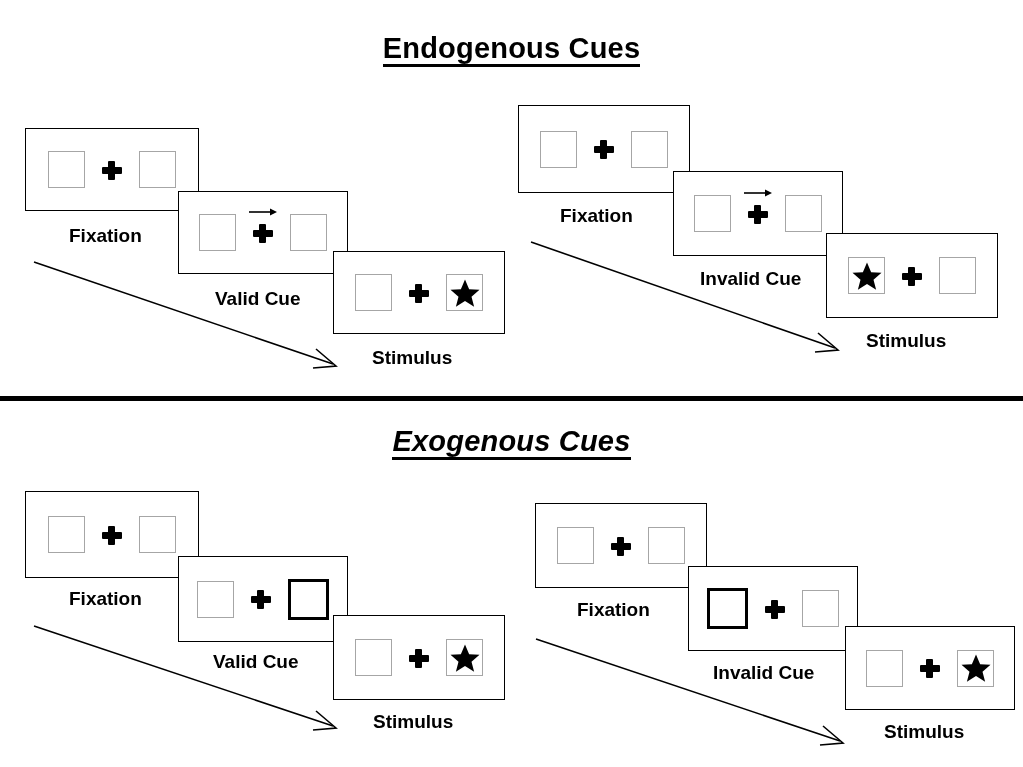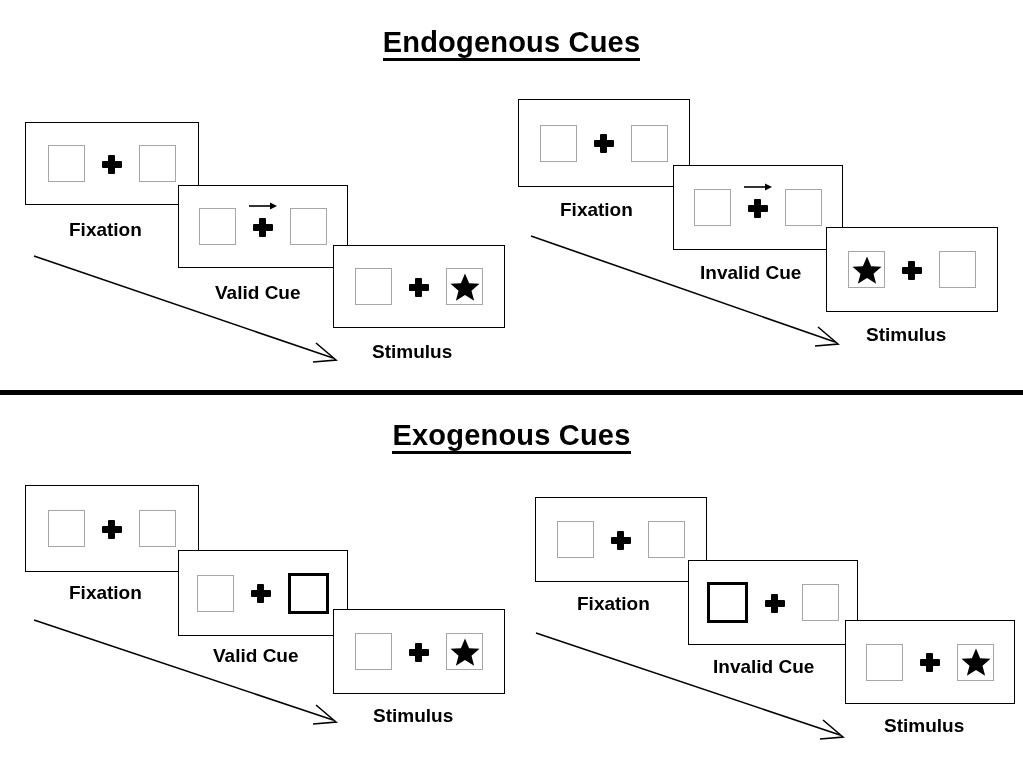--- a/index.html
+++ b/index.html
@@ -4,21 +4,21 @@
 <style>
   html,body{margin:0;padding:0;}
   body{
     width:1023px;height:767px;
     background:#ffffff;
     font-family:"Liberation Sans", sans-serif;
     position:relative;
     overflow:hidden;
     color:#000;
   }
-  .stage{position:absolute;left:0;top:2px;width:1023px;height:690px;}
+  .stage{position:absolute;left:0;top:8px;width:1023px;height:690px;}
 
   
   .section-title{
     position:absolute;
     width:100%;
     text-align:center;
     font-size:29px;
     font-weight:bold;
     letter-spacing:0.2px;
   }
@@ -221,21 +221,21 @@
   </div>
   <div class="caption" style="left:866px;top:322px;">Stimulus</div>
 
   <svg class="flow-arrow" style="left:525px;top:228px;width:325px;height:125px;" viewBox="0 0 325 125">
     <line x1="6" y1="6" x2="310" y2="112" stroke="#000" stroke-width="1.6"></line>
     <polyline points="293,97 313,114 290,116" fill="none" stroke="#000" stroke-width="1.6"></polyline>
   </svg>
 
   <div class="divider" style="top:388px;"></div>
 
-  <div class="section-title" style="top:417px;">
+  <div class="section-title" style="top:417px;font-style:italic;">
     <span>Exogenous Cues</span>
   </div>
 
   <div class="panel" style="left:25px;top:483px;width:174px;height:87px;">
     <div class="panel-inner">
       <div class="box"></div>
       <div class="cross">
         <div class="bar-h"></div>
           <div class="bar-v"></div>
       </div>

